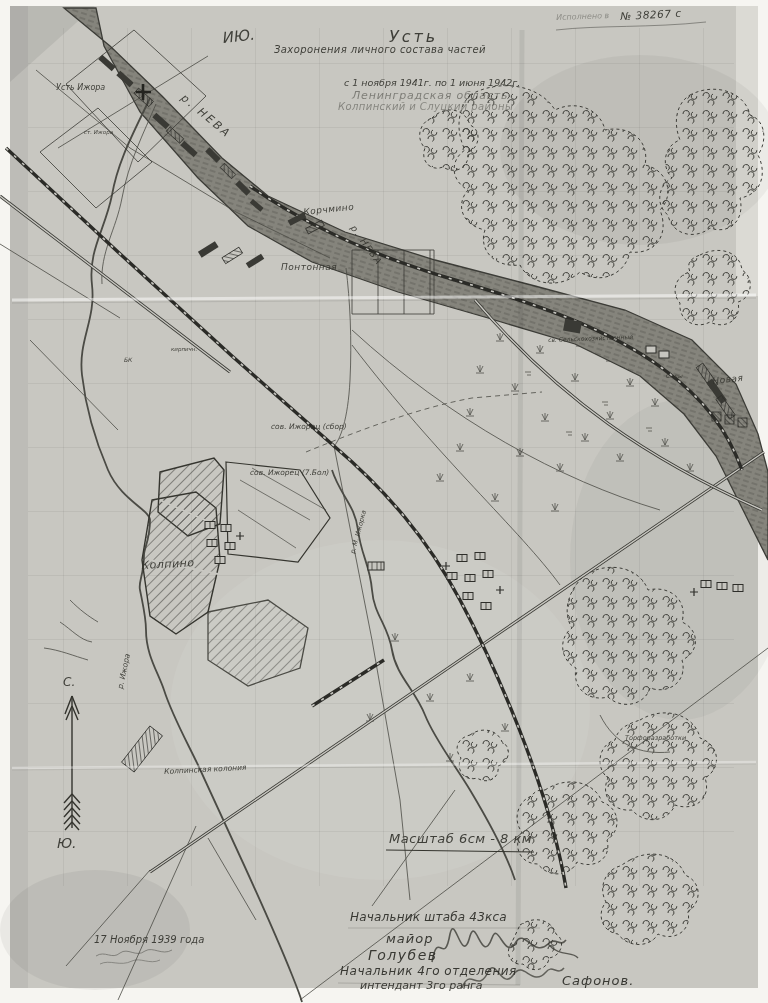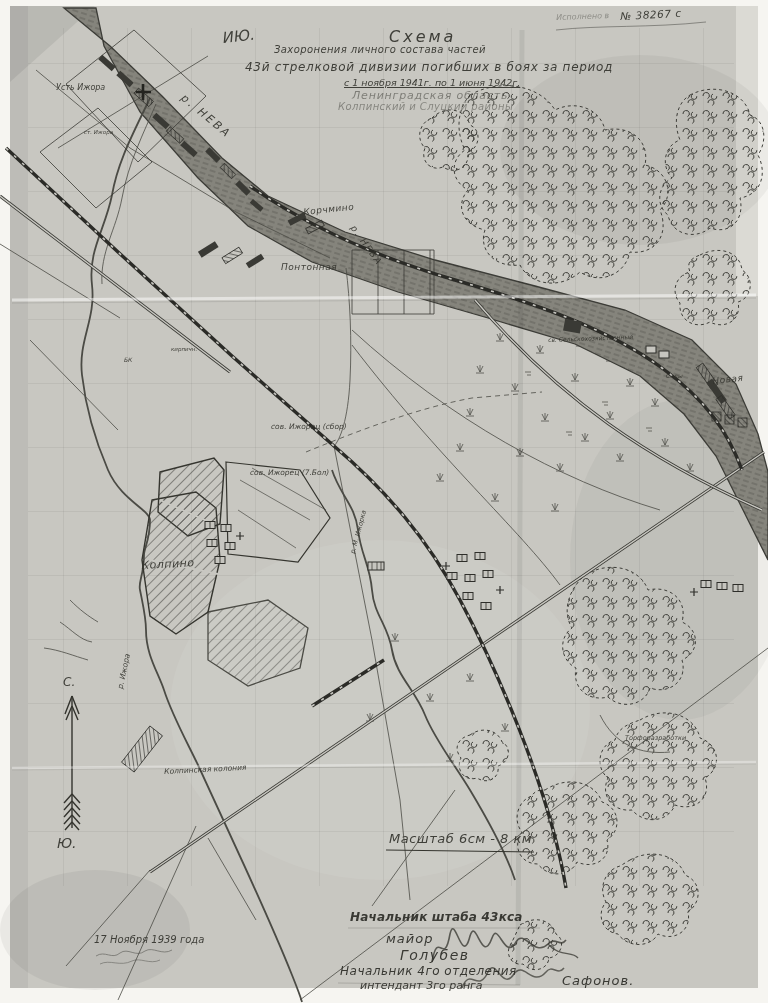--- a/index.html
+++ b/index.html
@@ -272,24 +272,23 @@
     <path d="M522,30 L518,985" stroke="rgba(0,0,0,.07)" stroke-width="5"></path>
     <path d="M12,768 L756,762" stroke="rgba(255,255,255,.35)" stroke-width="2.5"></path>
     <path d="M12,770 L756,764" stroke="rgba(0,0,0,.07)" stroke-width="1"></path>
   </g>
 </svg>
 
 <div class="lbl" style="left:556px;top:14px;font-size:8px;opacity:.4;transform:rotate(-2deg);">Исполнено в</div>
 <div class="lbl" style="left:620px;top:11px;font-size:10.5px;transform:rotate(-3deg);letter-spacing:.5px;">№ 38267 с</div>
 <div class="lbl" style="left:222px;top:31px;font-size:15px;transform:rotate(-6deg);">ИЮ.</div>
 
-<div class="lbl" style="left:389px;top:29px;font-size:16px;letter-spacing:3px;">Схема</div>
+<div class="lbl" style="left:389px;top:29px;font-size:16px;letter-spacing:3px;">Усть</div>
 <div class="lbl" style="left:274px;top:45px;font-size:10px;letter-spacing:.4px;">Захоронения личного состава частей</div>
-<div class="lbl" style="left:245px;top:61px;font-size:12px;letter-spacing:.7px;">43й стрелковой дивизии погибших в боях за период</div>
-<div class="lbl" style="left:344px;top:78px;font-size:9.5px;text-decoration:underline;">с 1 ноября 1941г. по 1 июня 1942г.</div>
+<div class="lbl" style="left:344px;top:78px;font-size:9.5px;">с 1 ноября 1941г. по 1 июня 1942г.</div>
 <div class="lbl faint" style="left:352px;top:90px;font-size:11px;letter-spacing:.8px;">Ленинградская область</div>
 <div class="lbl faint" style="left:338px;top:102px;font-size:10px;letter-spacing:.4px;opacity:.45;">Колпинский и Слуцкий районы</div>
 
 <div class="lbl" style="left:56px;top:84px;font-size:8px;">Усть Ижора</div>
 <div class="lbl" style="left:186px;top:92px;font-size:11px;letter-spacing:2.5px;transform:rotate(40deg);">р. НЕВА</div>
 <div class="lbl" style="left:84px;top:130px;font-size:5.5px;">ст. Ижора</div>
 <div class="lbl" style="left:303px;top:208px;font-size:9px;letter-spacing:.5px;transform:rotate(-6deg);">Корчмино</div>
 <div class="lbl" style="left:356px;top:224px;font-size:9px;letter-spacing:1.5px;transform:rotate(54deg);">р. НЕВА</div>
 <div class="lbl" style="left:281px;top:263px;font-size:9px;letter-spacing:.5px;">Понтонная</div>
 <div class="lbl" style="left:171px;top:347px;font-size:5.5px;">кирпичн.</div>
@@ -304,20 +303,20 @@
 <div class="lbl up" style="left:124px;top:682px;font-size:7.5px;transform:rotate(-78deg);">р. Ижора</div>
 <div class="lbl" style="left:164px;top:768px;font-size:7.5px;transform:rotate(-3deg);">Колпинская колония</div>
 <div class="lbl" style="left:625px;top:735px;font-size:6.5px;">Торфоразработки</div>
 
 <div class="lbl" style="left:63px;top:676px;font-size:12px;">С.</div>
 <div class="lbl" style="left:57px;top:836px;font-size:14px;">Ю.</div>
 
 <div class="lbl" style="left:389px;top:832px;font-size:13px;letter-spacing:.5px;">Масштаб 6см - 8 км</div>
 <div class="lbl" style="left:94px;top:935px;font-size:10px;">17 Ноября 1939 года</div>
 
-<div class="lbl sig" style="left:350px;top:911px;font-size:12px;letter-spacing:.2px;font-weight:bold;">Начальник штаба 43кса</div>
+<div class="lbl sig" style="left:350px;top:911px;font-size:12px;letter-spacing:.2px;">Начальник штаба 43кса</div>
 <div class="lbl sig" style="left:386px;top:932px;font-size:13px;letter-spacing:1px;">майор</div>
-<div class="lbl sig" style="left:368px;top:948px;font-size:14px;letter-spacing:1.5px;margin-left:32px;">Голубев</div>
+<div class="lbl sig" style="left:368px;top:948px;font-size:14px;letter-spacing:1.5px;">Голубев</div>
 <div class="lbl sig" style="left:340px;top:965px;font-size:12px;letter-spacing:.5px;">Начальник 4го отделения</div>
 <div class="lbl sig" style="left:360px;top:980px;font-size:11px;">интендант 3го ранга</div>
 <div class="lbl sig" style="left:562px;top:974px;font-size:13px;letter-spacing:1px;">Сафонов.</div>
 
 </div>
 
 </body></html>

